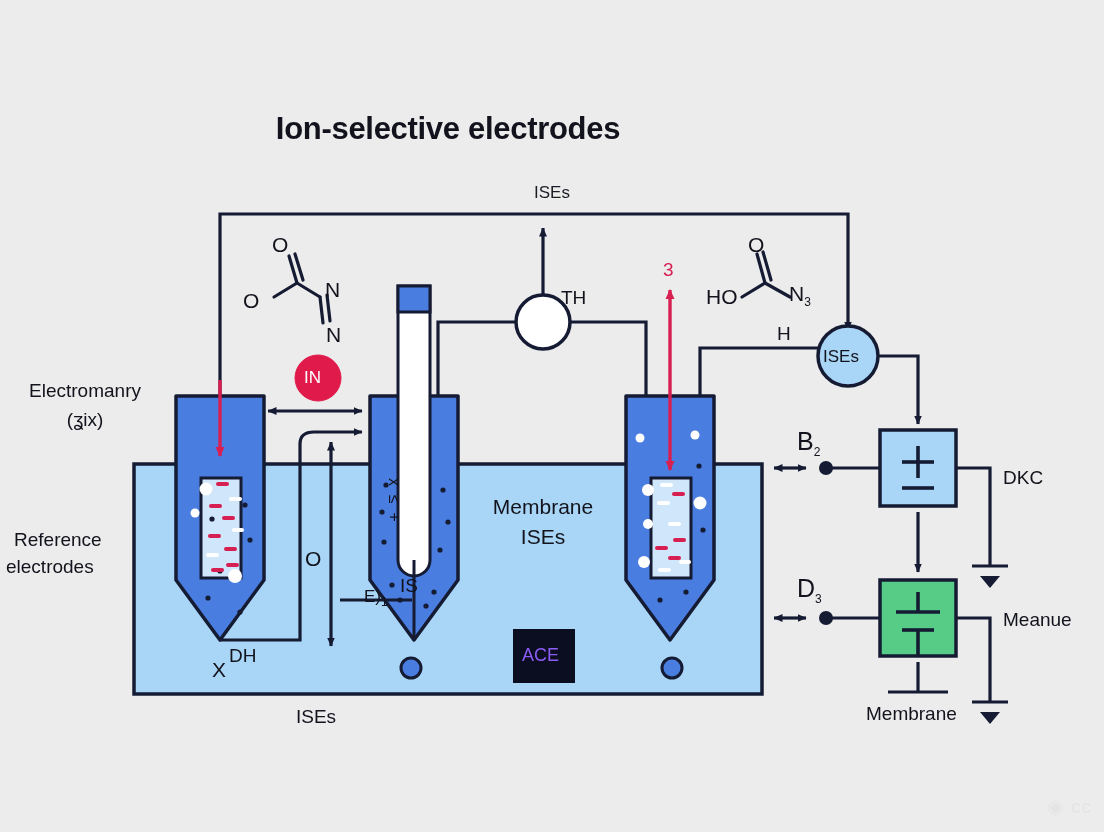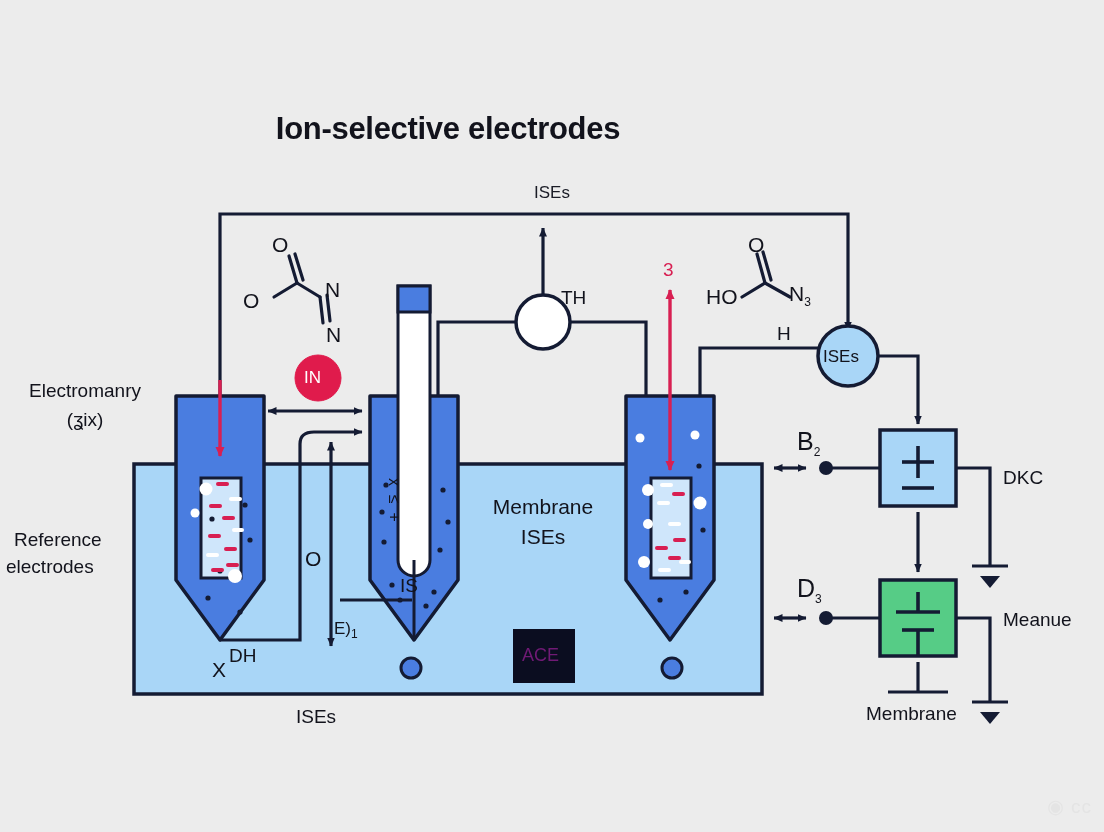--- a/index.html
+++ b/index.html
@@ -255,30 +255,30 @@
 
   <div class="lbl mid" style="left:663px;top:258px;color:#d81f52;">3</div>
 
   <div class="lbl mid" style="left:777px;top:322px;">H</div>
 
   <div class="lbl" style="left:823px;top:346px;font-size:17px;">ISEs</div>
 
   <div class="lbl big ctr" style="left:458px;top:494px;width:170px;">Membrane</div>
   <div class="lbl big ctr" style="left:458px;top:524px;width:170px;">ISEs</div>
 
-  <div class="lbl" style="left:522px;top:644px;color:#701a75;font-size:18px;">ACE</div>
+  <div class="lbl" style="left:522px;top:644px;color:#8b5cf6;font-size:18px;">ACE</div>
 
   <div class="lbl mid" style="left:296px;top:705px;">ISEs</div>
 
   <div class="lbl mid" style="left:229px;top:632px;margin-top:12px;">DH</div>
   <div class="lbl big" style="left:212px;top:657px;">X</div>
   <div class="lbl big" style="left:305px;top:546px;">O</div>
   <div class="lbl mid" style="left:400px;top:574px;">IS</div>
 
-  <div class="lbl" style="left:334px;top:586px;font-size:17px;margin-top:32px;"><span>E)</span><span class="sm">1</span></div>
+  <div class="lbl" style="left:364px;top:586px;font-size:17px;"><span>E)</span><span class="sm">1</span></div>
 
   <div class="lbl" style="left:404px;top:478px;font-size:16px;transform:rotate(90deg);transform-origin:left top;">x  ≤  +</div>
 
   <div class="lbl" style="left:797px;top:426px;font-size:25px;text-align:right;"><span>B</span><span class="sm">2</span></div>
 
   <div class="lbl" style="left:797px;top:573px;font-size:25px;"><span>D</span><span class="sm">3</span></div>
 
   <div class="lbl mid" style="left:1003px;top:466px;">DKC</div>
   <div class="lbl mid" style="left:1003px;top:608px;">Meanue</div>
   <div class="lbl mid" style="left:866px;top:702px;">Membrane</div>

